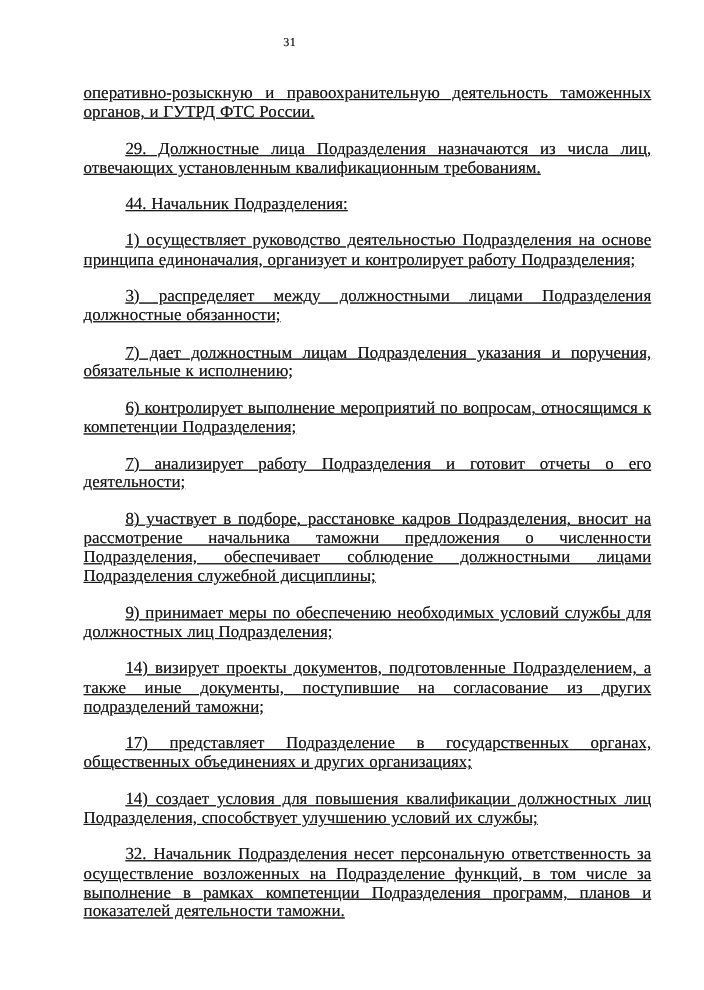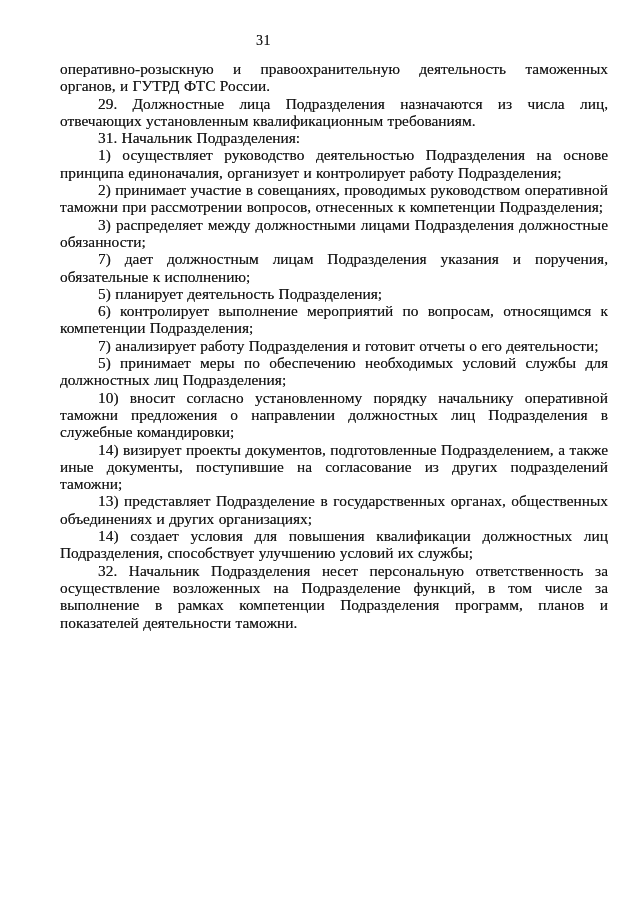--- a/index.html
+++ b/index.html
@@ -15,60 +15,59 @@
     overflow: hidden;
     font-family: "Liberation Serif", "DejaVu Serif", serif;
     color: #161616;
   }
   .pagenum {
     position: absolute;
     top: 33px;
     left: 0;
     width: 527px;
     text-align: center;
-    font-size: 14px;
+    font-size: 11px;
     letter-spacing: 0.5px;
     text-shadow: 0 0 0.4px rgba(0,0,0,0.55);
   }
   .body-text {
     position: absolute;
     top: 60px;
     left: 60px;
     width: 548px;
     font-size: 15.4px;
     line-height: 17.3px;
     text-align: justify;
     text-shadow: 0 0 0.45px rgba(0,0,0,0.6);
     word-spacing: 0.5px;
   }
   .para {
-    margin: 0;
+    margin: 16px;
     padding: 0;
+    text-decoration: underline;
   }
   .para.indent {
     text-indent: 38px;
   }
 </style>
 </head>
 <body>
 
 <div class="page">
   <div class="pagenum">31</div>
 
   <div class="body-text">
     <p class="para">оперативно-розыскную и правоохранительную деятельность таможенных органов, и ГУТРД ФТС России.</p>
     <p class="para indent">29. Должностные лица Подразделения назначаются из числа лиц, отвечающих установленным квалификационным требованиям.</p>
-    <p class="para indent">31. Начальник Подразделения:</p>
+    <p class="para indent">44. Начальник Подразделения:</p>
     <p class="para indent">1) осуществляет руководство деятельностью Подразделения на основе принципа единоначалия, организует и контролирует работу Подразделения;</p>
-    <p class="para indent">2) принимает участие в совещаниях, проводимых руководством оперативной таможни при рассмотрении вопросов, отнесенных к компетенции Подразделения;</p>
     <p class="para indent">3) распределяет между должностными лицами Подразделения должностные обязанности;</p>
     <p class="para indent">7) дает должностным лицам Подразделения указания и поручения, обязательные к исполнению;</p>
-    <p class="para indent">5) планирует деятельность Подразделения;</p>
     <p class="para indent">6) контролирует выполнение мероприятий по вопросам, относящимся к компетенции Подразделения;</p>
     <p class="para indent">7) анализирует работу Подразделения и готовит отчеты о его деятельности;</p>
-    <p class="para indent">5) принимает меры по обеспечению необходимых условий службы для должностных лиц Подразделения;</p>
-    <p class="para indent">10) вносит согласно установленному порядку начальнику оперативной таможни предложения о направлении должностных лиц Подразделения в служебные командировки;</p>
+    <p class="para indent">8) участвует в подборе, расстановке кадров Подразделения, вносит на рассмотрение начальника таможни предложения о численности Подразделения, обеспечивает соблюдение должностными лицами Подразделения служебной дисциплины;</p>
+    <p class="para indent">9) принимает меры по обеспечению необходимых условий службы для должностных лиц Подразделения;</p>
     <p class="para indent">14) визирует проекты документов, подготовленные Подразделением, а также иные документы, поступившие на согласование из других подразделений таможни;</p>
-    <p class="para indent">13) представляет Подразделение в государственных органах, общественных объединениях и других организациях;</p>
+    <p class="para indent">17) представляет Подразделение в государственных органах, общественных объединениях и других организациях;</p>
     <p class="para indent">14) создает условия для повышения квалификации должностных лиц Подразделения, способствует улучшению условий их службы;</p>
     <p class="para indent">32. Начальник Подразделения несет персональную ответственность за осуществление возложенных на Подразделение функций, в том числе за выполнение в рамках компетенции Подразделения программ, планов и показателей деятельности таможни.</p>
   </div>
 </div>
 
 </body></html>

